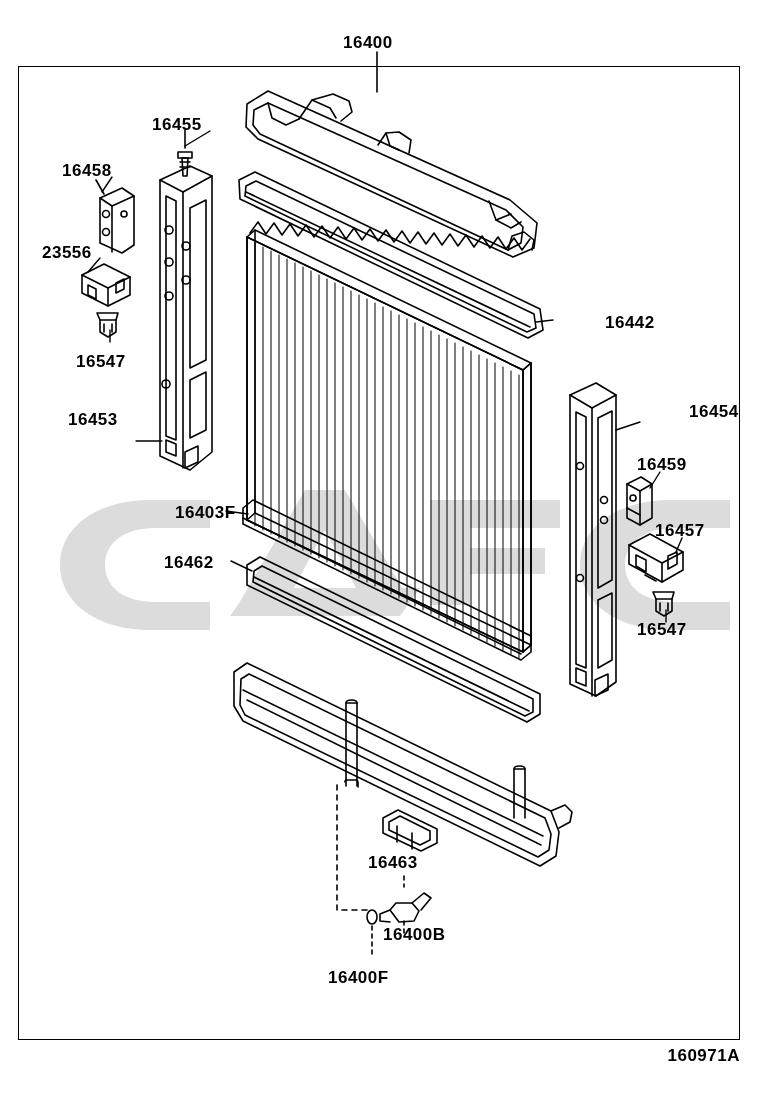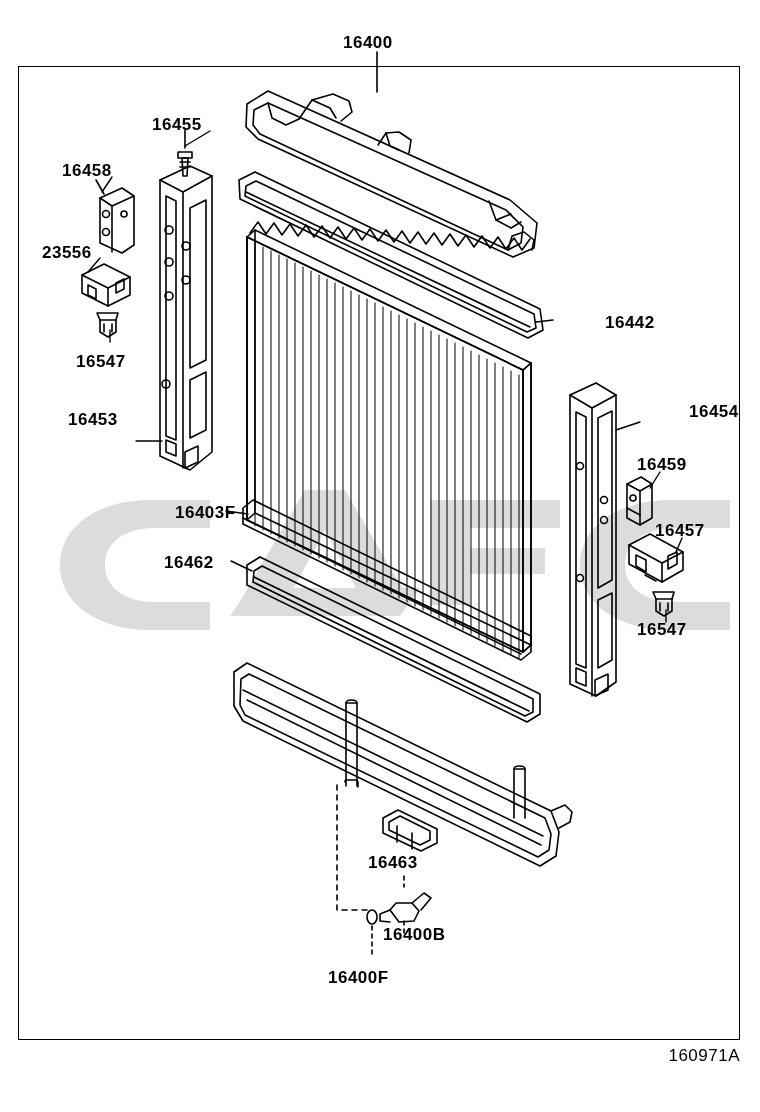--- a/index.html
+++ b/index.html
@@ -33,21 +33,21 @@
     font-weight: bold;
     letter-spacing: 0.5px;
     color: #000;
     white-space: nowrap;
   }
   .figcode {
     position: absolute;
     right: 20px;
     top: 1046px;
     font-size: 17px;
-    font-weight: normal;
+    font-weight: bold;
     letter-spacing: 0.5px;
     color: #000;
   }
   svg.art {
     position: absolute;
     left: 0;
     top: 0;
     width: 760px;
     height: 1112px;
     pointer-events: none;

